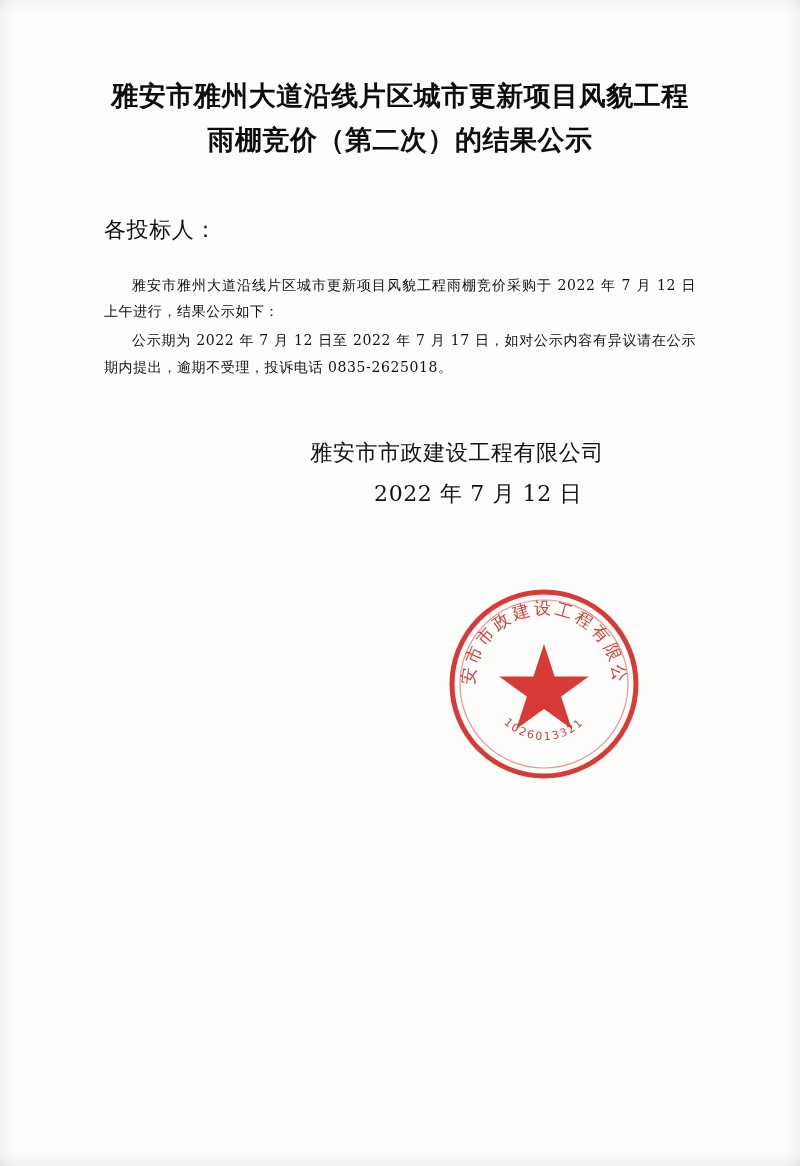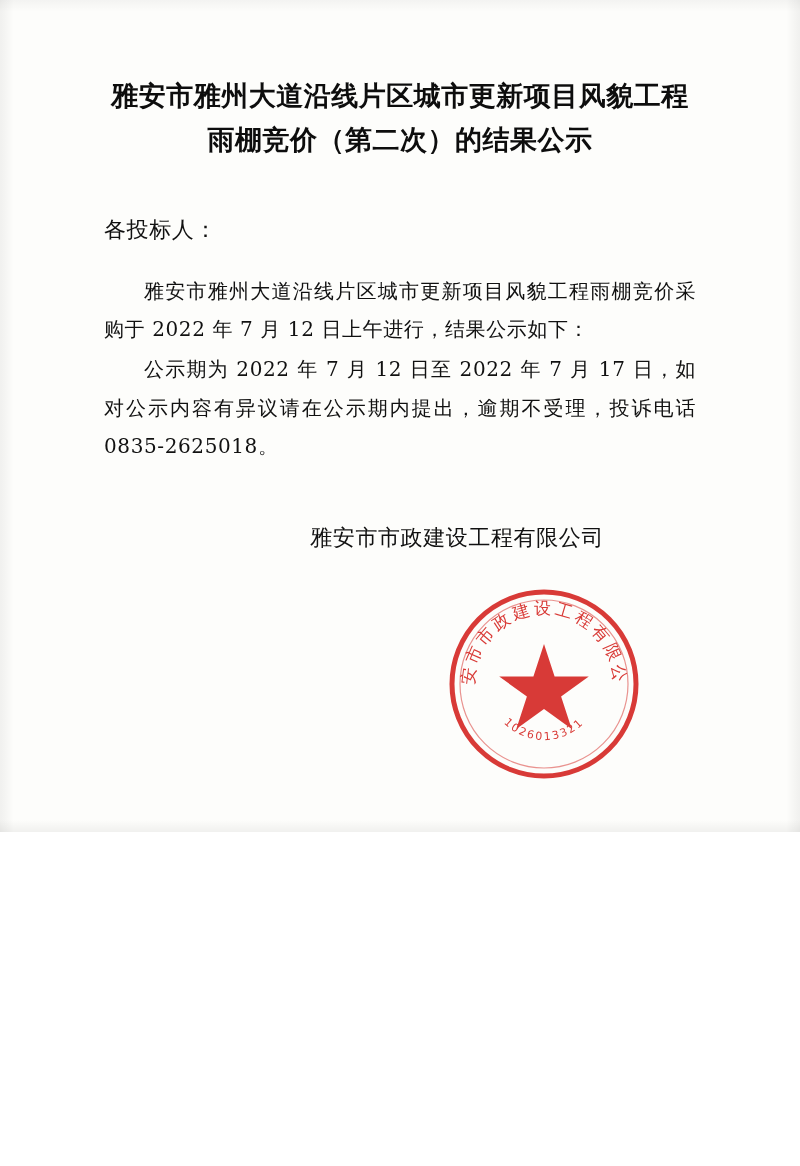--- a/index.html
+++ b/index.html
@@ -10,21 +10,21 @@
     width: 800px;
     height: 1166px;
     background: #ffffff;
     font-family: "DejaVu Serif", "Liberation Serif", serif;
     color: #111111;
     overflow: hidden;
   }
   .page {
     position: relative;
     width: 800px;
-    height: 832px;
+    height: 1166px;
     background: #fdfdfb;
     box-sizing: border-box;
   }
   
   .page::before {
     content: "";
     position: absolute;
     inset: 0;
     pointer-events: none;
     background:
@@ -47,21 +47,21 @@
     margin: 0 0 52px 0;
     color: #0d0d0d;
   }
   .salutation {
     font-size: 22px;
     line-height: 1.55;
     margin: 0 0 24px 0;
     letter-spacing: 0.6px;
   }
   .para {
-    font-size: 20px;
+    font-size: 14px;
     line-height: 1.92;
     margin: 0 0 2px 0;
     text-indent: 2em;
     letter-spacing: 0.6px;
     text-align: justify;
     text-justify: inter-ideograph;
   }
   .sign-block {
     margin-top: 52px;
     position: relative;
@@ -102,20 +102,21 @@
     <p class="salutation">各投标人：</p>
 
     <p class="para">雅安市雅州大道沿线片区城市更新项目风貌工程雨棚竞价采购于 2022 年 7 月 12 日上午进行，结果公示如下：</p>
 
 
     <p class="para">公示期为 2022 年 7 月 12 日至 2022 年 7 月 17 日，如对公示内容有异议请在公示期内提出，逾期不受理，投诉电话 0835-2625018。</p>
 
 
     <div class="sign-block">
       <div class="sign-line">雅安市市政建设工程有限公司</div>
+      <div class="sign-date">2022 年 7 月 12 日</div>
     </div>
 
   </div>
 
   <div class="seal">
     <svg viewBox="0 0 196 196" width="196" height="196" aria-hidden="true">
       <defs>
         <path id="sealTopArc" d="M 28,98 A 70,70 0 0 1 168,98"></path>
         <path id="sealBottomArc" d="M 42,98 A 56,56 0 0 0 154,98"></path>
       </defs>

